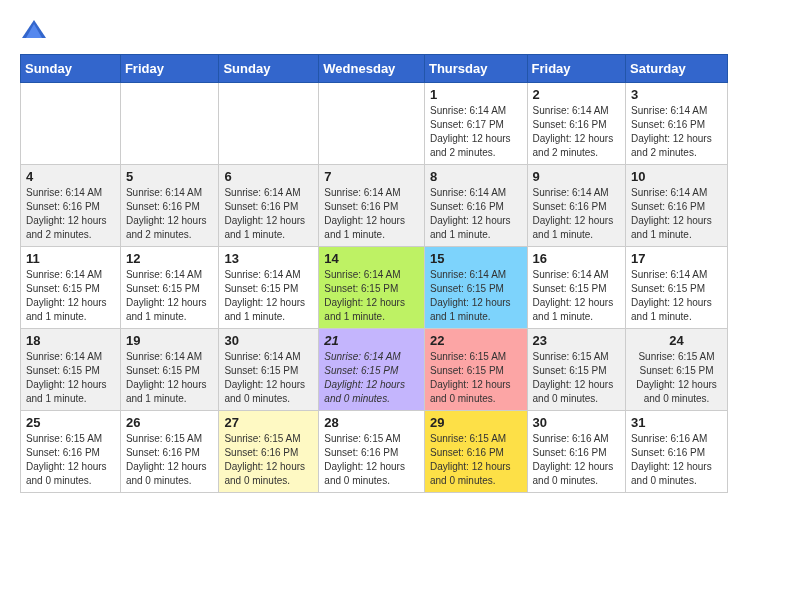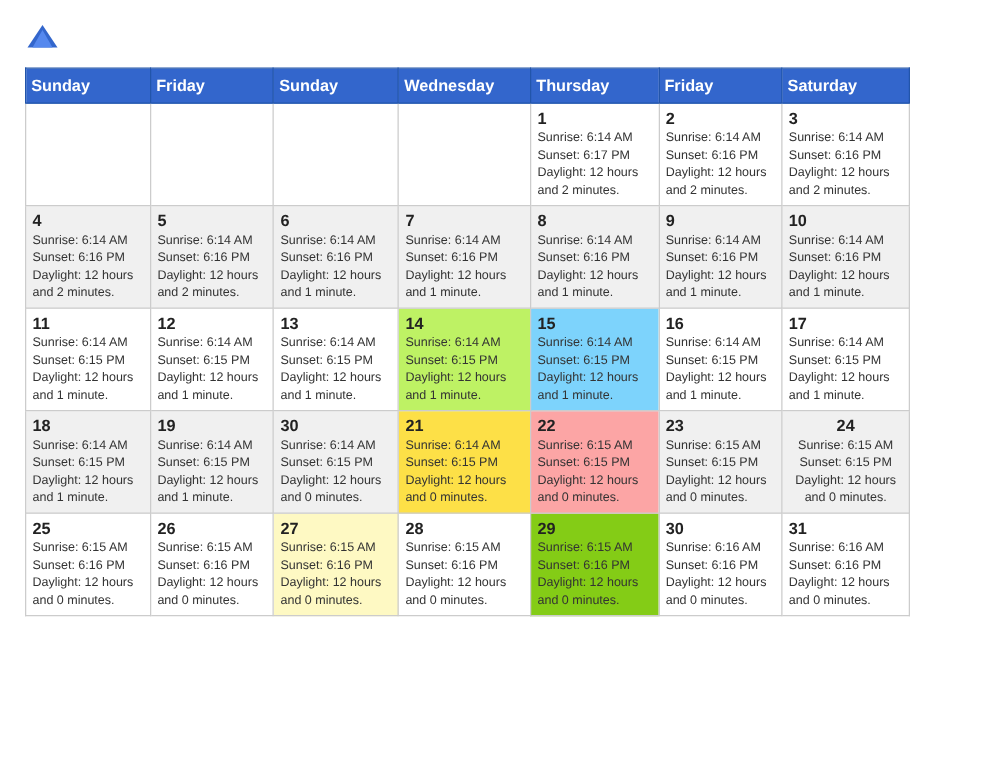--- a/index.html
+++ b/index.html
@@ -264,21 +264,21 @@
             <div class="day-info" style="white-space: pre-line;">Sunrise: 6:14 AM
 Sunset: 6:15 PM
 Daylight: 12 hours and 1 minute.</div>
           </td>
           <td style="background: rgb(240, 240, 240);">
             <span class="day-num">30</span>
             <div class="day-info" style="white-space: pre-line;">Sunrise: 6:14 AM
 Sunset: 6:15 PM
 Daylight: 12 hours and 0 minutes.</div>
           </td>
-          <td style="background: #fde047;">
+          <td style="background: #c4b5fd; font-style: italic;">
             <span class="day-num">21</span>
             <div class="day-info" style="white-space: pre-line;">Sunrise: 6:14 AM
 Sunset: 6:15 PM
 Daylight: 12 hours and 0 minutes.</div>
           </td>
           <td style="background: #fca5a5;">
             <span class="day-num">22</span>
             <div class="day-info" style="white-space: pre-line;">Sunrise: 6:15 AM
 Sunset: 6:15 PM
 Daylight: 12 hours and 0 minutes.</div>
@@ -314,21 +314,21 @@
             <div class="day-info" style="white-space: pre-line;">Sunrise: 6:15 AM
 Sunset: 6:16 PM
 Daylight: 12 hours and 0 minutes.</div>
           </td>
           <td style="background: rgb(255, 255, 255);">
             <span class="day-num">28</span>
             <div class="day-info" style="white-space: pre-line;">Sunrise: 6:15 AM
 Sunset: 6:16 PM
 Daylight: 12 hours and 0 minutes.</div>
           </td>
-          <td style="background: #84cc16;">
+          <td style="background: #fde047;">
             <span class="day-num">29</span>
             <div class="day-info" style="white-space: pre-line;">Sunrise: 6:15 AM
 Sunset: 6:16 PM
 Daylight: 12 hours and 0 minutes.</div>
           </td>
           <td style="background: rgb(255, 255, 255);">
             <span class="day-num">30</span>
             <div class="day-info" style="white-space: pre-line;">Sunrise: 6:16 AM
 Sunset: 6:16 PM
 Daylight: 12 hours and 0 minutes.</div>

